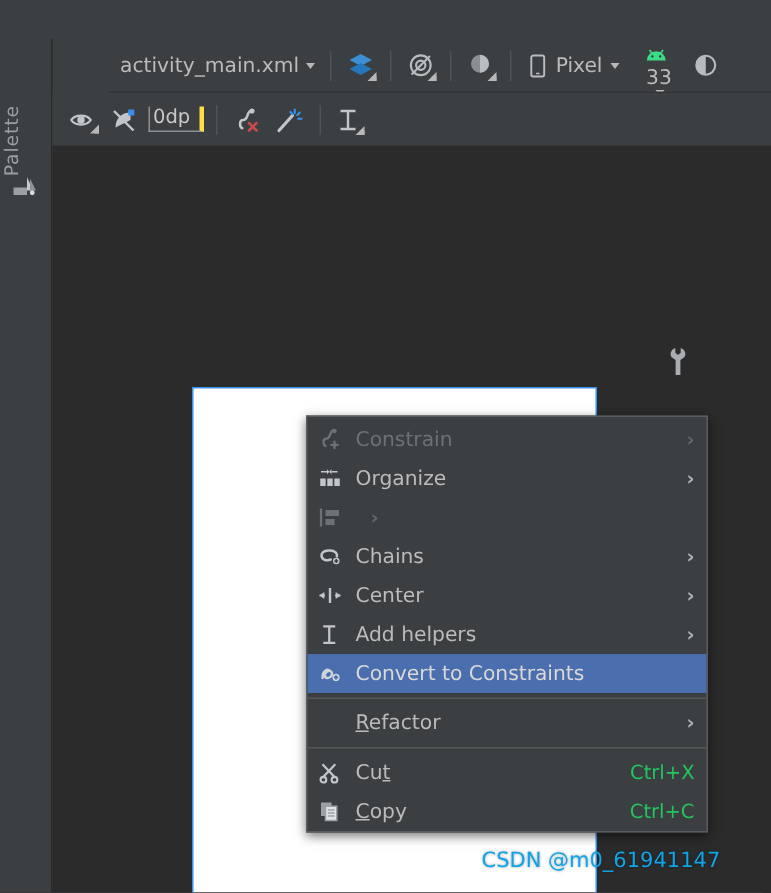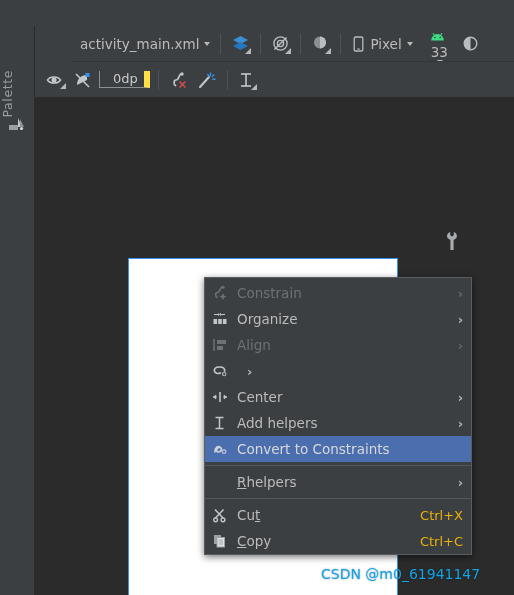--- a/index.html
+++ b/index.html
@@ -109,24 +109,24 @@
     box-sizing: border-box;
     display: flex;
     align-items: center;
     padding-left: 6px;
     white-space: nowrap;
     overflow: hidden;
   }
   .margin-box {
     color: #c8c8c8;
     font-size: 13px;
-    padding: 0 6px 1px 13px;
+    padding: 0 6px 1px 2px;
     margin: 0 2px;
     border-left: 1px solid #8d9093;
-    border-right: 6px solid #fde047;
+    border-right: 3px solid #fde047;
     border-bottom: 1px solid #8d9093;
     line-height: 15px;
   }
 
   
   #design-canvas {
     position: absolute;
     left: 35px; top: 98px;
     width: 479px; height: 497px;
     background: #2b2b2b;
@@ -174,21 +174,21 @@
   .menu-ico {
     width: 20px;
     min-width: 20px;
     height: 16px;
     margin-right: 6px;
     display: inline-block;
     line-height: 0;
   }
   .menu-text { flex: 1; }
   .menu-accel {
-    color: #eab308;
+    color: #22c55e;
     font-size: 13px;
     margin-left: 18px;
   }
   .submenu-arrow {
     margin-left: 10px;
     color: #b0b3b6;
     font-size: 13px;
     font-weight: bold;
     line-height: 1;
   }
@@ -424,36 +424,36 @@
   </div>
 
   <div class="menu-row disabled">
     <span class="menu-ico">
       <svg width="20" height="16" viewBox="0 0 20 16">
         <line x1="3" y1="2" x2="3" y2="14" stroke="#6e7174" stroke-width="1.5"></line>
         <rect x="6" y="3" width="9" height="4" fill="#6e7174"></rect>
         <rect x="6" y="9" width="6" height="4" fill="#6e7174"></rect>
       </svg>
     </span>
-    <span class="menu-text">Align</span>
     <span class="submenu-arrow">›</span>
   </div>
 
   <div class="menu-row">
     <span class="menu-ico">
       <svg width="20" height="16" viewBox="0 0 20 16">
         <path d="M8 4 C4.5 4, 3 6, 3.4 8 C3.9 10.4, 7 11, 9.5 10" fill="none" stroke="#c3c6c9" stroke-width="1.7" stroke-linecap="round"></path>
         <path d="M9 4 C12.5 4, 14 6, 13.6 8" fill="none" stroke="#c3c6c9" stroke-width="1.7" stroke-linecap="round"></path>
         <circle cx="13.2" cy="11" r="2.2" fill="#c3c6c9"></circle>
         <g stroke="#3c3f41" stroke-width="1.1">
           <line x1="13.2" y1="9.6" x2="13.2" y2="12.4"></line>
           <line x1="11.9" y1="11" x2="14.5" y2="11"></line>
         </g>
       </svg>
     </span>
+    <span class="menu-text">Chains</span>
     <span class="submenu-arrow">›</span>
   </div>
 
   <div class="menu-row">
     <span class="menu-ico">
       <svg width="20" height="16" viewBox="0 0 20 16">
         <line x1="9" y1="3" x2="9" y2="13" stroke="#c3c6c9" stroke-width="1.6"></line>
         <g fill="#c3c6c9">
           <path d="M2 8 L5.2 5.6 L5.2 10.4 Z"></path>
           <path d="M16 8 L12.8 5.6 L12.8 10.4 Z"></path>
@@ -490,21 +490,21 @@
       </svg>
     </span>
     <span class="menu-text">Convert to Constraints</span>
   </div>
 
   <div class="menu-sep"></div>
 
 
   <div class="menu-row">
     <span class="menu-ico"></span>
-    <span class="menu-text"><span class="underline">R</span><span>helpers</span></span>
+    <span class="menu-text"><span class="underline">R</span><span>efactor</span></span>
     <span class="submenu-arrow">›</span>
   </div>
 
   <div class="menu-sep"></div>
 
   <div class="menu-row">
     <span class="menu-ico">
       <svg width="20" height="16" viewBox="0 0 20 16">
         <line x1="4" y1="2.5" x2="12.5" y2="11.5" stroke="#c3c6c9" stroke-width="1.5"></line>
         <line x1="12.5" y1="2.5" x2="4" y2="11.5" stroke="#c3c6c9" stroke-width="1.5"></line>

